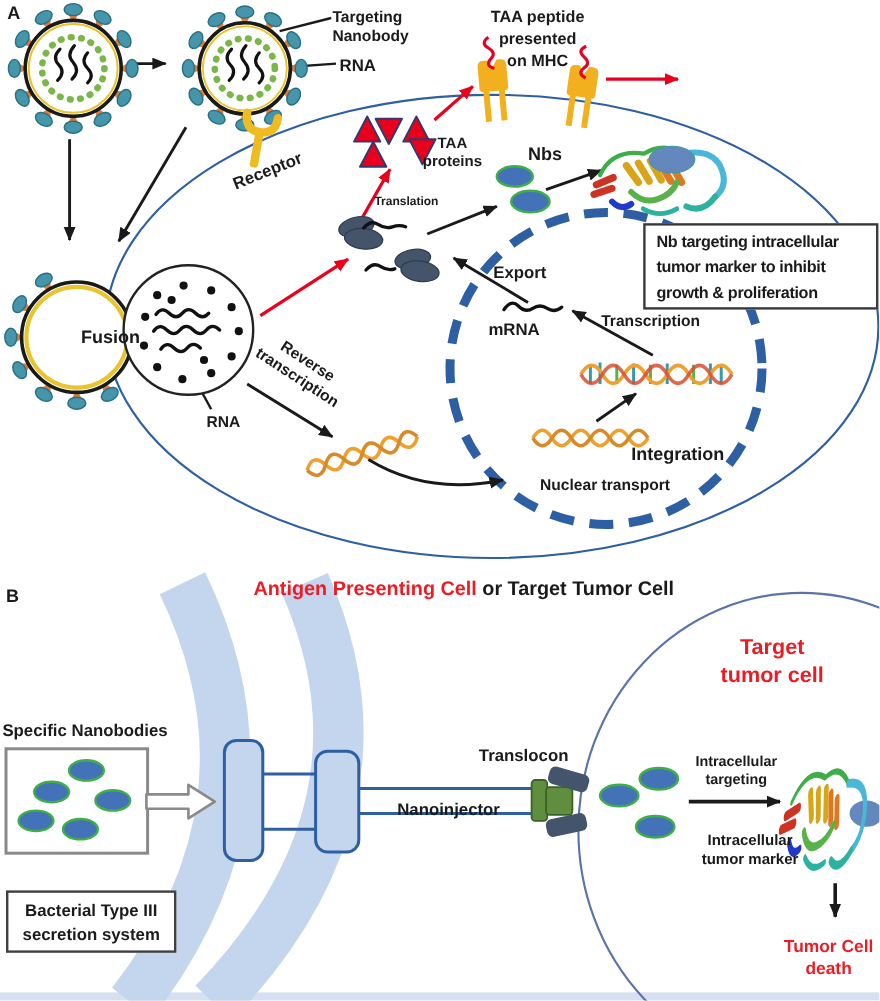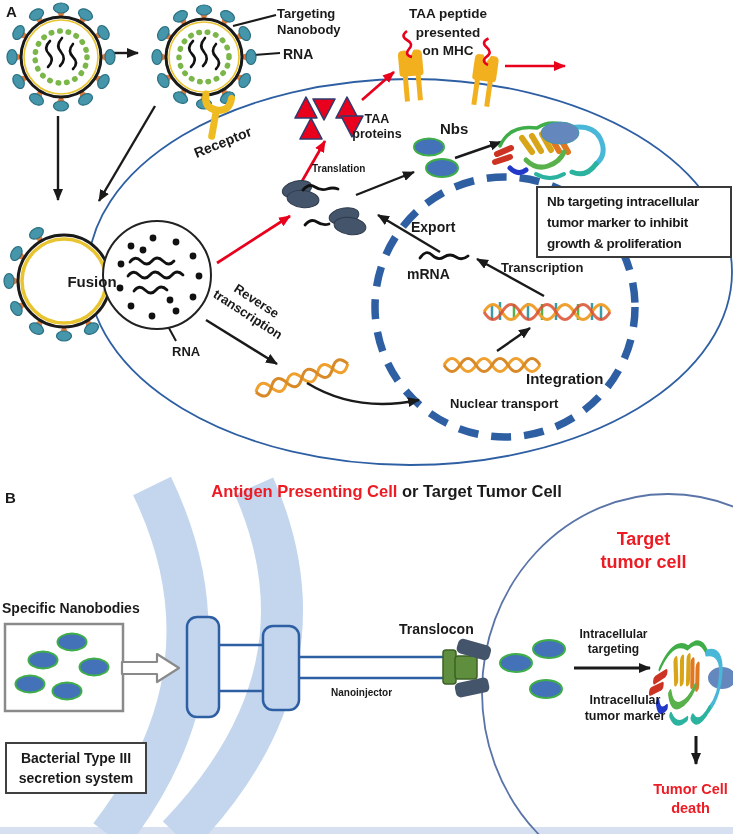--- a/index.html
+++ b/index.html
@@ -288,21 +288,21 @@
   <span class="red">Antigen Presenting Cell</span><span> or Target Tumor Cell</span>
 </div>
 
 <div class="lbl" style="left:5px;top:489px;font-size:15px;">B</div>
 <div class="lbl" style="left:2px;top:600px;font-size:14px;">Specific Nanobodies</div>
 <div class="box" style="left:5px;top:742px;width:142px;height:52px;border-color:#404040;padding-top:4px;">
   <div class="ctr" style="font-size:14px;line-height:20px;white-space:pre-line;color:#1a1a1a;">Bacterial Type III
 secretion system</div>
 </div>
 <div class="lbl" style="left:399px;top:621px;font-size:14px;">Translocon</div>
-<div class="lbl" style="left:331px;top:687px;font-size:10px;">Nanoinjector</div>
+<div class="lbl" style="left:331px;top:666px;font-size:14px;">Nanoinjector</div>
 <div class="lbl ctr red" style="left:576px;top:528px;width:135px;font-size:18px;line-height:23px;">Target
 tumor cell</div>
 <div class="lbl ctr" style="left:566px;top:627px;width:95px;font-size:12px;line-height:15px;">Intracellular
 targeting</div>
 <div class="lbl ctr" style="left:566px;top:692px;width:118px;font-size:12.5px;line-height:16px;">Intracellular
 tumor marker</div>
 <div class="lbl ctr red" style="left:642px;top:780px;width:97px;font-size:14.5px;line-height:19px;">Tumor Cell
 death</div>
 
 </div>

